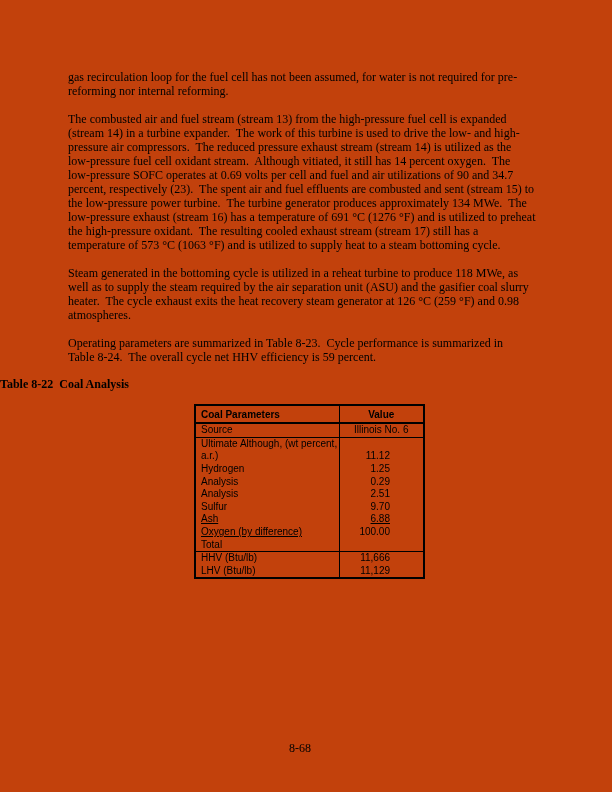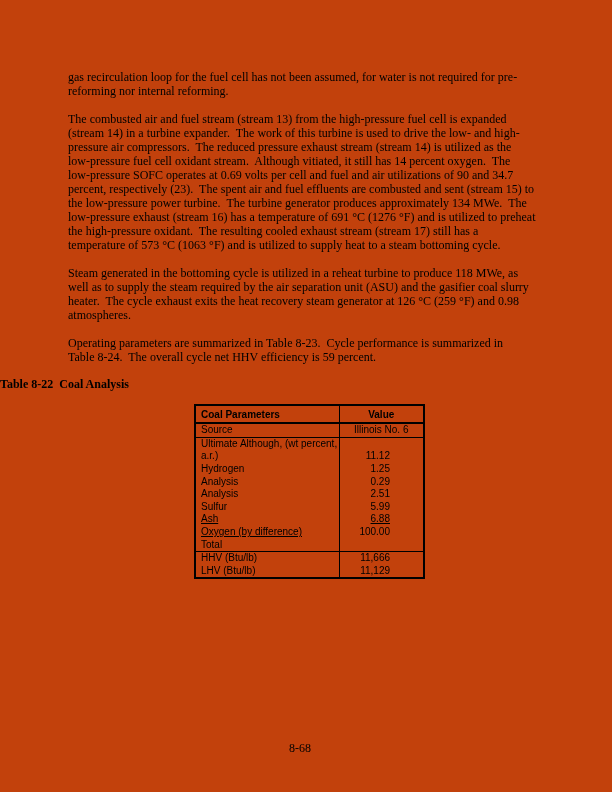--- a/index.html
+++ b/index.html
@@ -147,21 +147,21 @@
       <tr>
         <td class="indent">Analysis</td>
         <td class="vdiv val">0.29</td>
       </tr>
       <tr>
         <td class="indent">Analysis</td>
         <td class="vdiv val">2.51</td>
       </tr>
       <tr>
         <td class="indent">Sulfur</td>
-        <td class="vdiv val">5.99</td>
+        <td class="vdiv val">9.70</td>
       </tr>
       <tr>
         <td class="indent"><span class="u">Ash</span></td>
         <td class="vdiv val"><span class="u">6.88</span></td>
       </tr>
       <tr>
         <td class="indent-sm"><span class="u">Oxygen (by difference)</span></td>
         <td class="vdiv val">100.00</td>
       </tr>
       <tr class="rule-below">

